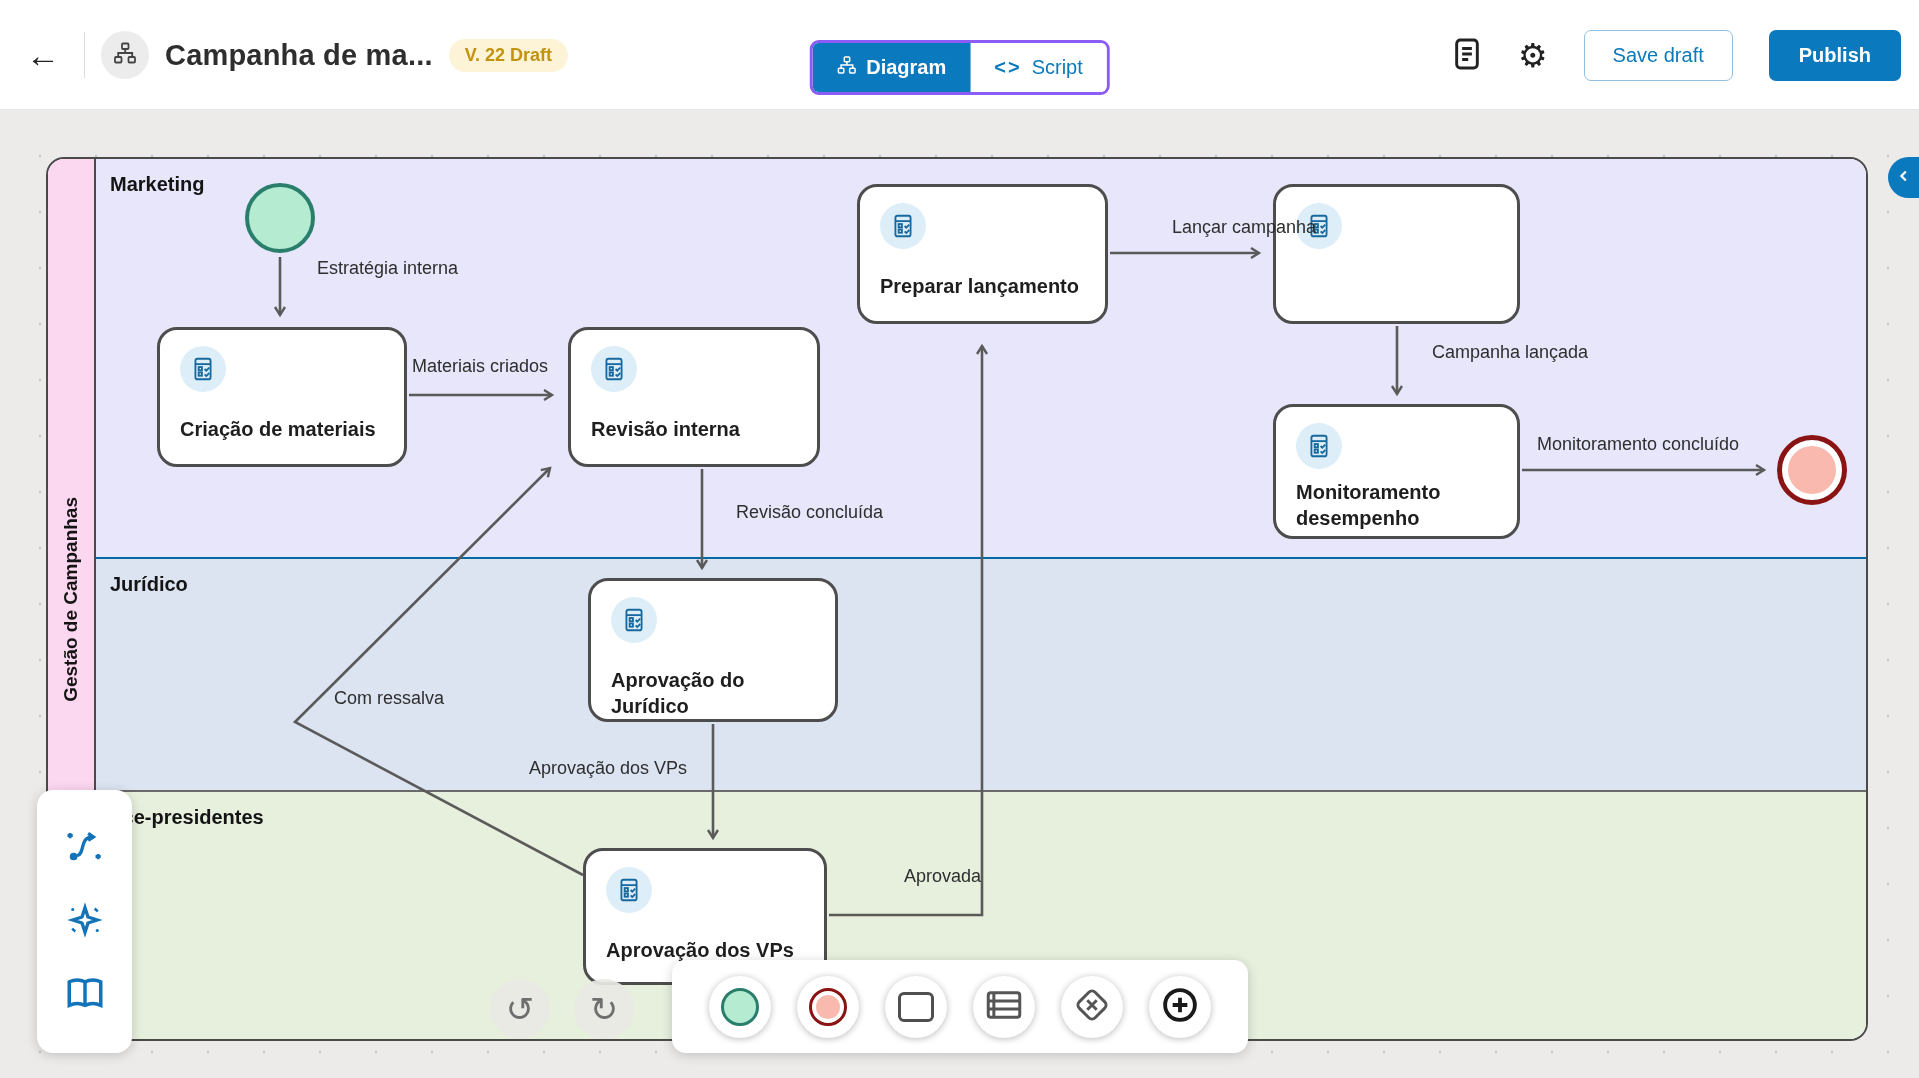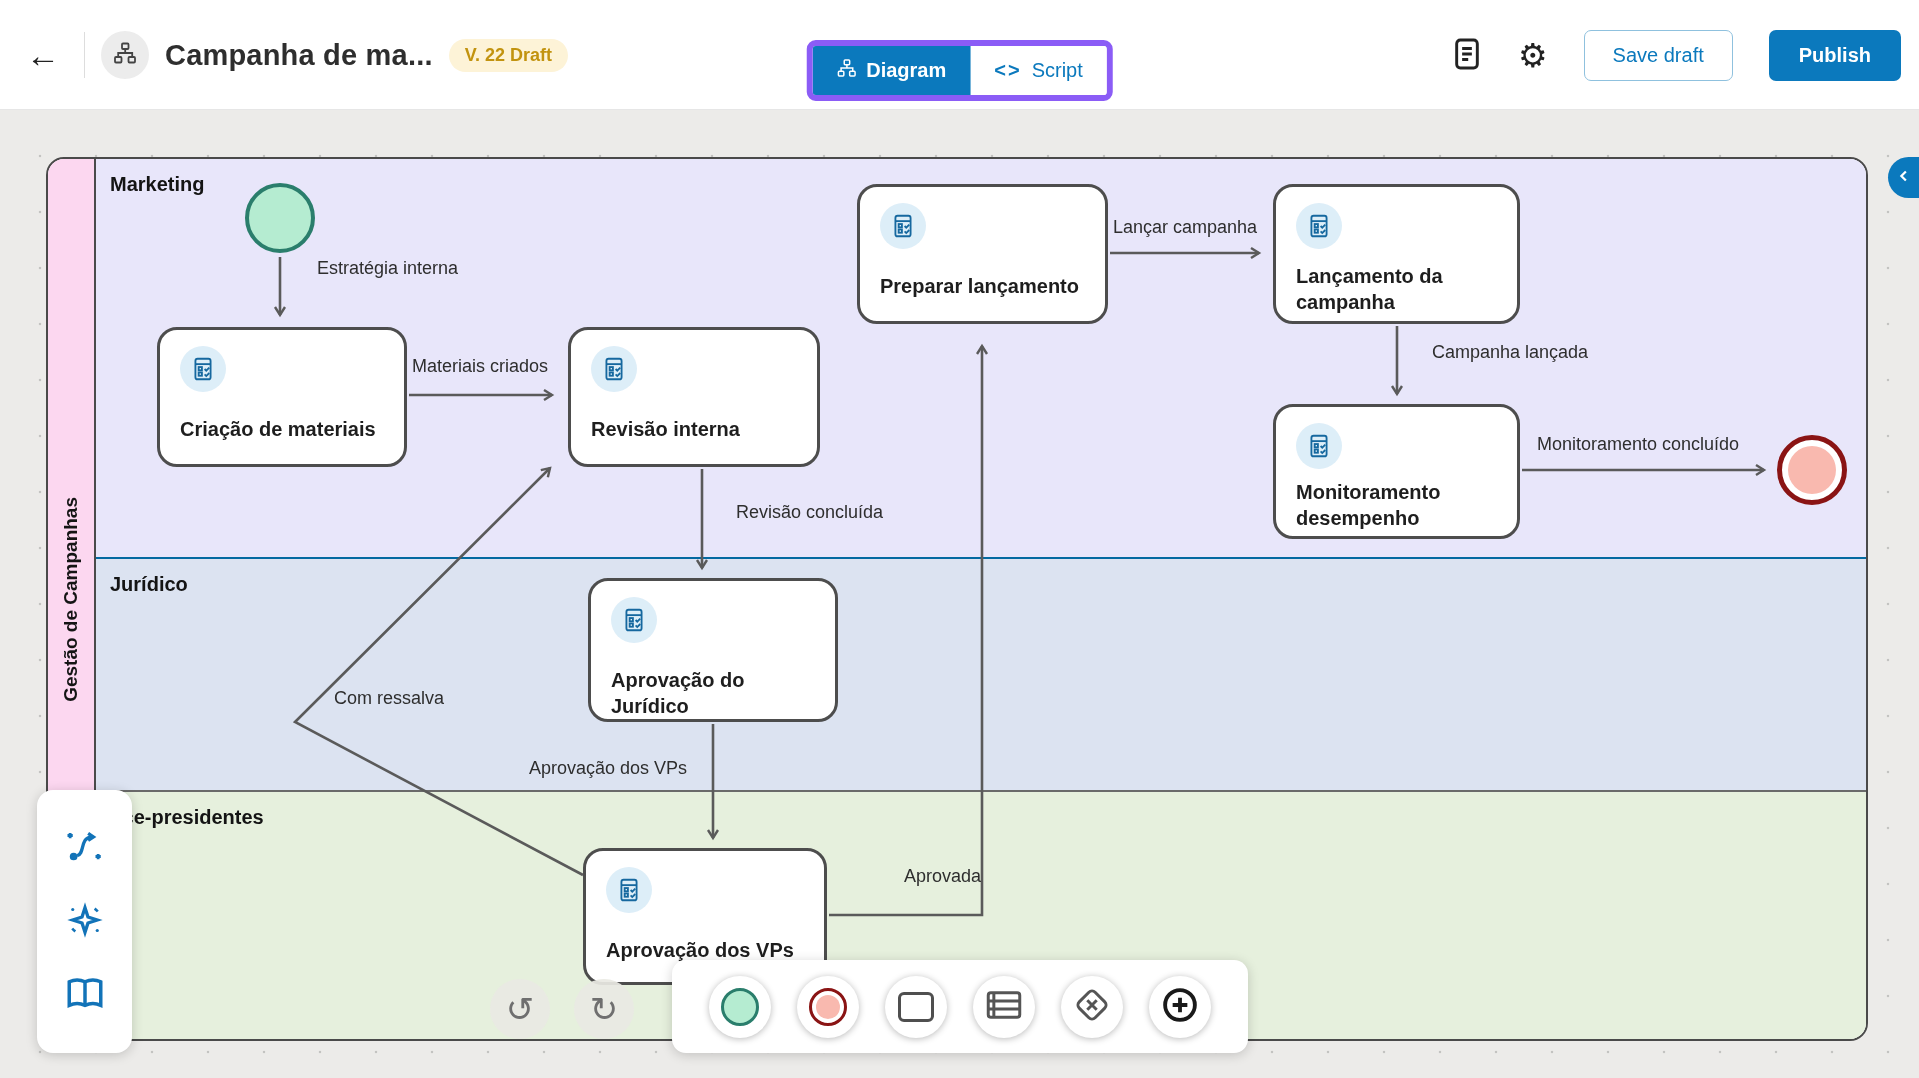--- a/index.html
+++ b/index.html
@@ -11,21 +11,21 @@
             border-bottom:1px solid #e6e6e6; z-index:50; }
   .hdr-left { position:absolute; left:18px; top:0; height:110px; display:flex; align-items:center; gap:16px; }
   .back-btn { font-size:34px; color:#222; background:none; border:none; cursor:pointer; padding:0 8px; line-height:1; }
   .hdr-divider { width:1px; height:46px; background:#ddd; }
   .avatar-circle { width:48px; height:48px; border-radius:50%; background:#ececec;
                    display:flex; align-items:center; justify-content:center; color:#444; }
   .page-title { font-size:29px; font-weight:700; color:#2e2e2e; letter-spacing:.2px; white-space:nowrap; }
   .version-badge { background:#fdf3d7; color:#c2930f; font-size:18px; font-weight:600;
                    padding:6px 16px; border-radius:18px; white-space:nowrap; }
   .view-toggle { position:absolute; left:50%; top:40px; transform:translateX(-50%);
-                 display:flex; border:6px solid #8b5cf6; border-radius:9px; overflow:hidden; background:#fff; }
+                 display:flex; border:3px solid #8b5cf6; border-radius:9px; overflow:hidden; background:#fff; }
   .seg { display:flex; align-items:center; gap:10px; font-size:20px; padding:12px 24px; cursor:pointer; border:none; background:#fff; }
   .seg.active { background:#0b79bd; color:#fff; font-weight:600; }
   .seg.inactive { color:#0b79bd; }
   .seg .code-glyph { font-weight:700; letter-spacing:2px; }
   .hdr-right { position:absolute; right:18px; top:0; height:110px; display:flex; align-items:center; gap:36px; }
   .icon-btn { background:none; border:none; cursor:pointer; color:#222; display:flex; align-items:center; }
   .gear-glyph { font-size:33px; color:#222; }
   .btn-outline { font-size:20px; color:#0b79bd; background:#fff; border:1px solid #8fc1de;
                  border-radius:7px; padding:13px 28px; cursor:pointer; }
   .btn-primary { font-size:20px; color:#fff; background:#0b79bd; border:none;
@@ -214,21 +214,20 @@
     <div class="task-icon-circle">
       <svg width="26" height="26" viewBox="0 0 24 24" fill="none" stroke="#16689f" stroke-width="1.7">
         <rect x="5" y="2.5" width="14" height="19" rx="2"></rect>
           <path d="M5 7.5h14"></path>
         <rect x="8" y="10.2" width="3" height="3"></rect>
           <path d="M13.5 12l1.5 1.5 2.8-2.8"></path>
         <rect x="8" y="15.2" width="3" height="3"></rect>
           <path d="M13.5 17l1.5 1.5 2.8-2.8"></path>
       </svg>
     </div>
-    <div class="task-label" style="margin-top:14px;">Lançamento da campanha</div>
   </div>
 
   <div class="task" style="left:1273px; top:294px; width:247px; height:135px; padding-right:60px;">
     <div class="task-icon-circle">
       <svg width="26" height="26" viewBox="0 0 24 24" fill="none" stroke="#16689f" stroke-width="1.7">
         <rect x="5" y="2.5" width="14" height="19" rx="2"></rect>
           <path d="M5 7.5h14"></path>
         <rect x="8" y="10.2" width="3" height="3"></rect>
           <path d="M13.5 12l1.5 1.5 2.8-2.8"></path>
         <rect x="8" y="15.2" width="3" height="3"></rect>
@@ -287,21 +286,21 @@
       <line x1="1522" y1="360" x2="1764" y2="360" marker-end="url(#arr)"></line>
       <polyline points="583,765 295,612 550,358" marker-end="url(#arr)"></polyline>
     </g>
   </svg>
 
   <div class="edge-label" style="left:317px; top:148px;">Estratégia interna</div>
   <div class="edge-label" style="left:412px; top:246px;">Materiais criados</div>
   <div class="edge-label" style="left:736px; top:392px;">Revisão concluída</div>
   <div class="edge-label" style="left:529px; top:648px;">Aprovação dos VPs</div>
   <div class="edge-label" style="left:872px; top:756px;margin-left:32px;">Aprovada</div>
-  <div class="edge-label" style="left:1113px; top:107px;">Lançar campanha</div>
+  <div class="edge-label" style="left:1172px; top:107px;">Lançar campanha</div>
   <div class="edge-label" style="left:1432px; top:232px;">Campanha lançada</div>
   <div class="edge-label" style="left:1537px; top:324px;">Monitoramento concluído</div>
   <div class="edge-label" style="left:334px; top:578px;">Com ressalva</div>
 
   <div class="side-toolbar">
     <button class="side-tool">
       <span>
         <svg width="42" height="42" viewBox="0 0 24 24" fill="none" stroke="#1273b8" stroke-width="1.9">
           <circle cx="5.5" cy="18" r="2.2" fill="#1273b8" stroke="none"></circle>
           <path d="M7.5 17.5 C12,16.5 9,7.5 15.5,6.8"></path>

